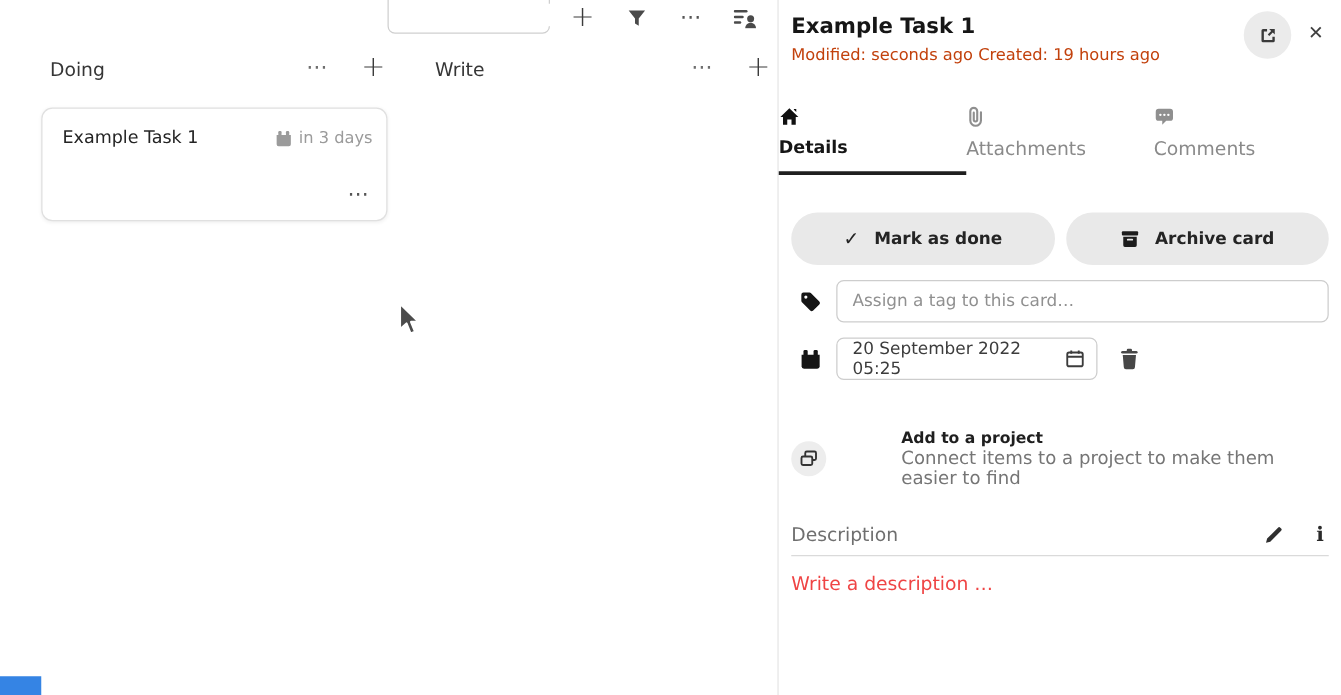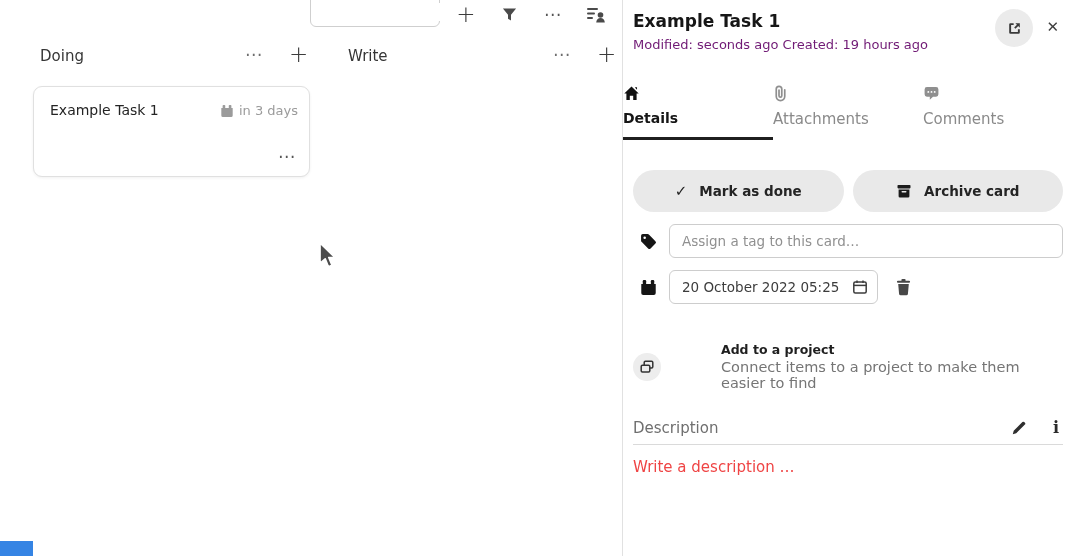--- a/index.html
+++ b/index.html
@@ -52,21 +52,21 @@
 
   
   .divider { position: absolute; left: 622px; top: 0; width: 1px; height: 556px; background: #e1e1e1; }
 
   
   .panel { position: absolute; left: 623px; top: 0; width: 450px; height: 556px; background: #fff; }
 
   .panel-header { display: flex; align-items: flex-start; padding: 10px 10px 0 10px; }
   .panel-titles { flex: 1; }
   .panel-title { font-size: 17px; font-weight: 700; color: #161616; line-height: 23px; }
-  .panel-meta { font-size: 13px; color: #701a75; margin-top: 4px; }
+  .panel-meta { font-size: 13px; color: #c2410c; margin-top: 4px; }
   .open-window-btn {
     width: 38px; height: 38px; border-radius: 50%; background: #ebebeb; border: none;
     display: flex; align-items: center; justify-content: center; color: #3a3a3a;
     margin-top: -1px; cursor: pointer;
   }
   .close-btn { background: none; border: none; font-size: 15px; color: #3f3f3f; margin: 9px 4px 0 13px; cursor: pointer; line-height: 16px; }
 
   .tabs { display: flex; margin-top: 27px; }
   .tab { flex: 1; display: flex; flex-direction: column; padding: 6px 0 9px 0; border-bottom: 3px solid transparent; cursor: pointer; }
   .tab .tab-icon { height: 17px; display: flex; align-items: center; color: #8f8f8f; }
@@ -253,21 +253,21 @@
 
   <div class="field-row">
     <span class="row-icon">
       <svg width="17" height="17" viewBox="0 0 16 16" fill="currentColor">
         <rect x="2.6" y="1" width="3.2" height="4.2" rx="1"></rect>
         <rect x="10.2" y="1" width="3.2" height="4.2" rx="1"></rect>
         <path d="M1.2 4.6h13.6v8.6a1.8 1.8 0 0 1-1.8 1.8H3a1.8 1.8 0 0 1-1.8-1.8z"></path>
       </svg>
     </span>
     <div class="date-field">
-      <span class="date-text">20 October 2022 05:25</span>
+      <span class="date-text">20 September 2022 05:25</span>
       <button class="date-cal-btn">
         <svg width="16" height="16" viewBox="0 0 16 16" fill="none" stroke="currentColor" stroke-width="1.5">
           <rect x="1.8" y="3" width="12.4" height="11" rx="1.5"></rect>
           <line x1="1.8" y1="6.4" x2="14.2" y2="6.4"></line>
           <line x1="5" y1="1.4" x2="5" y2="4"></line>
           <line x1="11" y1="1.4" x2="11" y2="4"></line>
         </svg>
       </button>
     </div>
     <button class="trash-btn">

